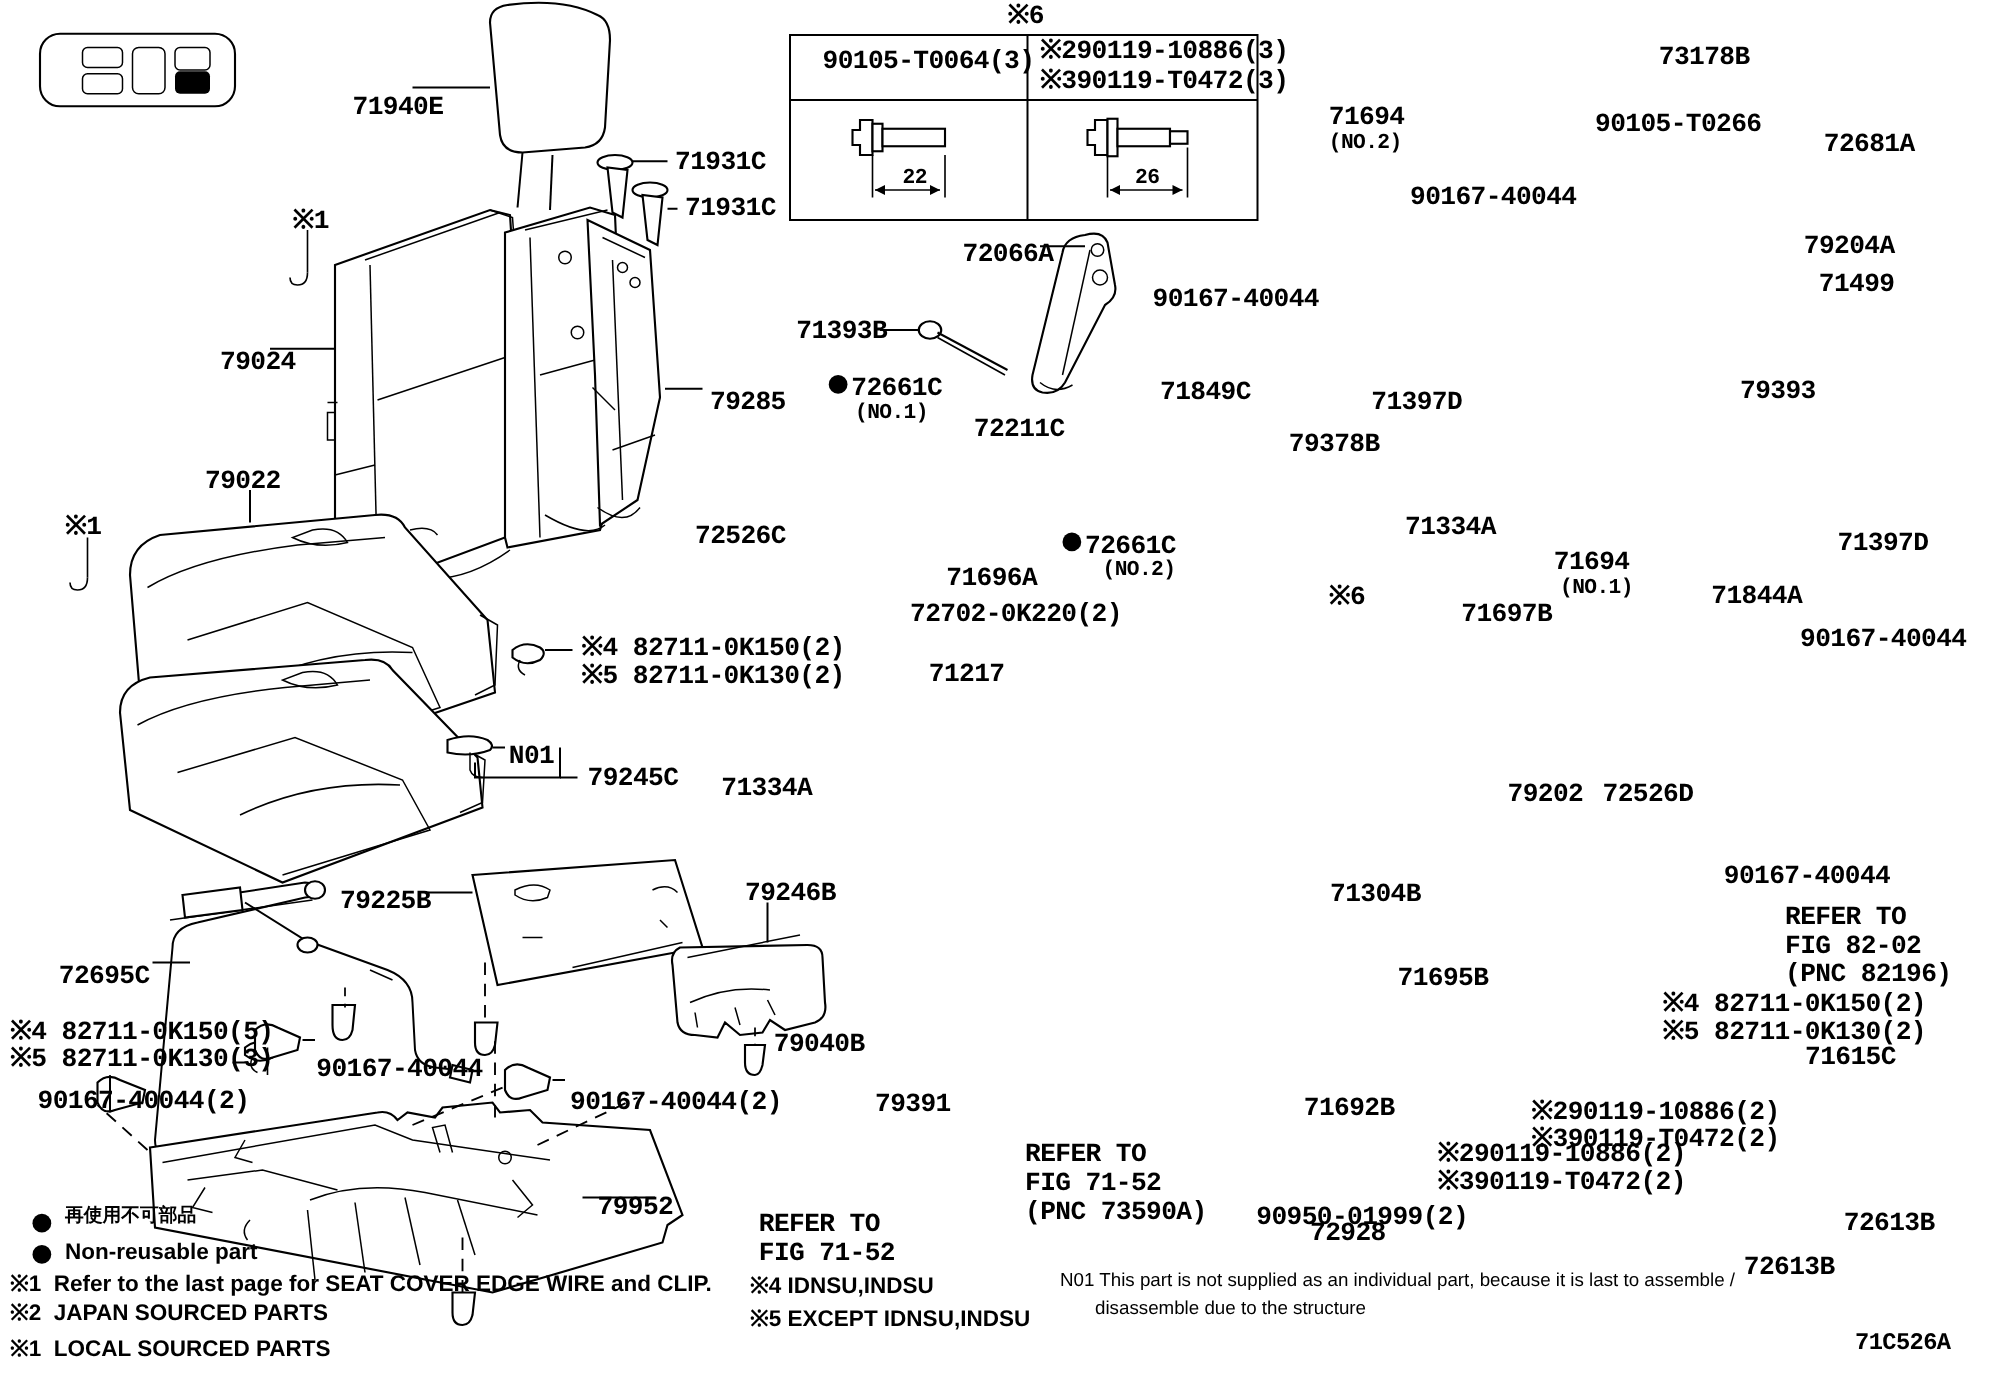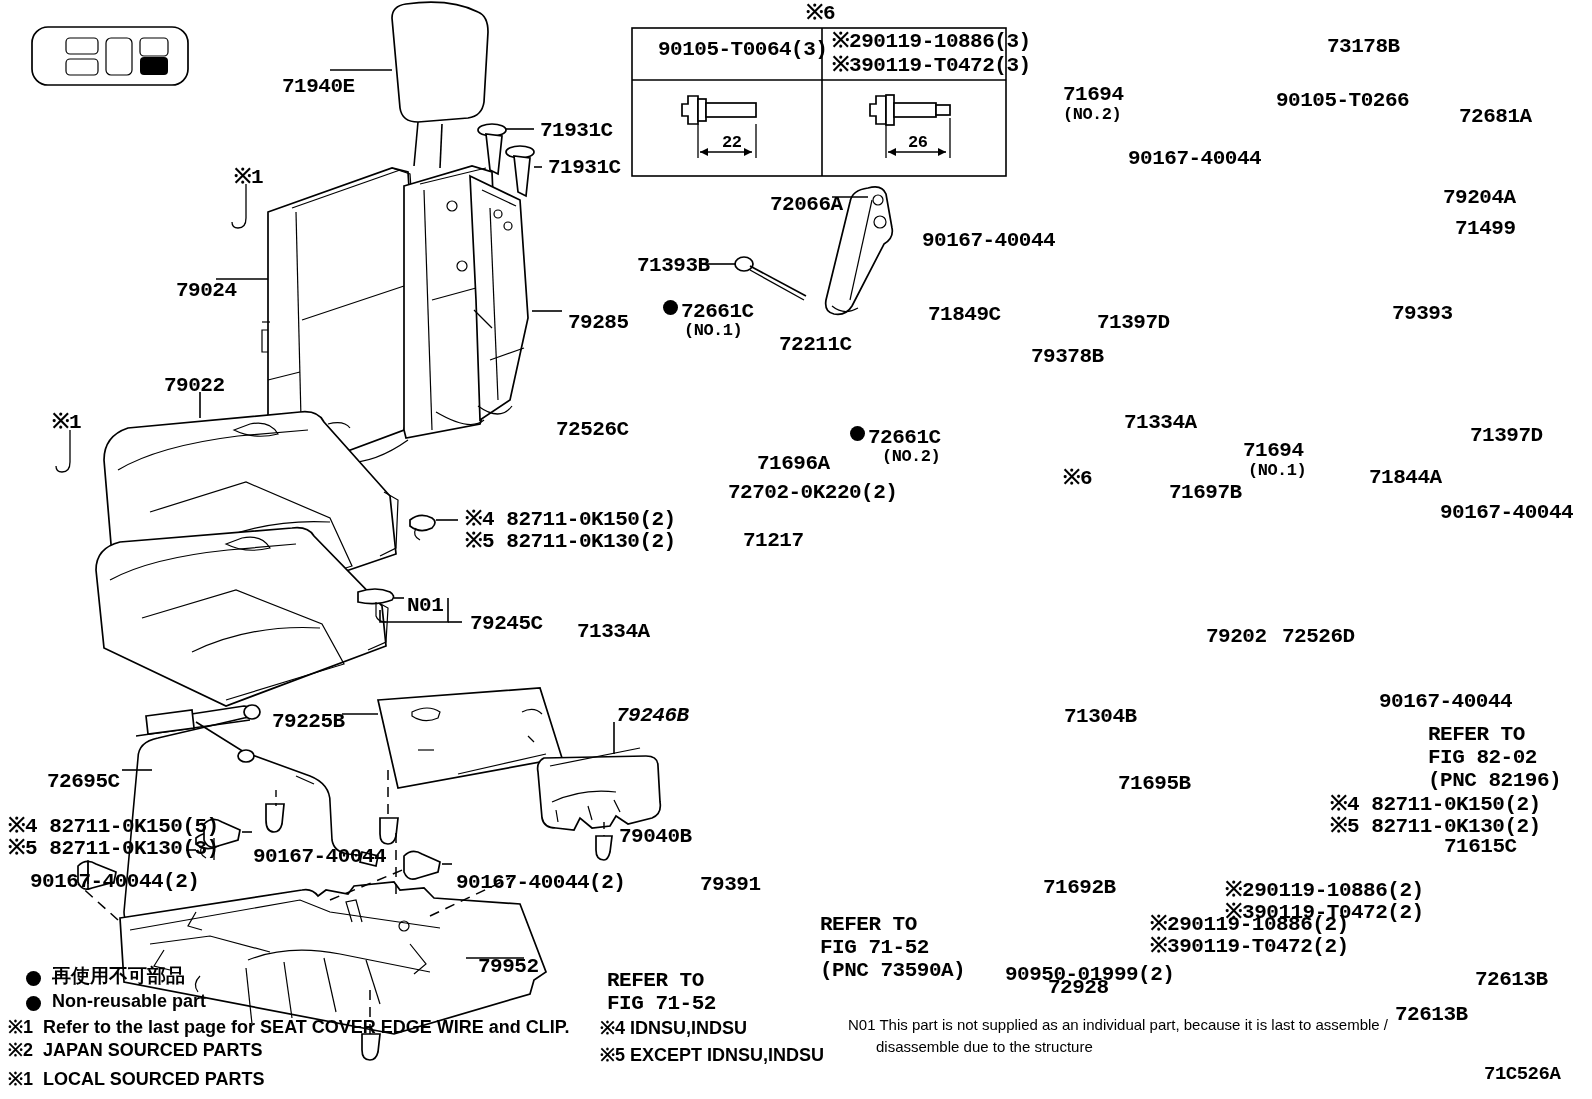--- a/index.html
+++ b/index.html
@@ -726,21 +726,21 @@
           <div class="lbl" style="left: 465px; top: 508px;">※4 82711-0K150(2)</div>
           <div class="lbl" style="left: 465px; top: 530px;">※5 82711-0K130(2)</div>
           <div class="lbl" style="left: 743px; top: 529px;">71217</div>
           <div class="lbl" style="left: 577px; top: 620px;">71334A</div>
           <div class="lbl" style="left: 407px; top: 594px;">N01</div>
           <div class="lbl" style="left: 470px; top: 612px;">79245C</div>
           <div class="lbl" style="left: 1206px; top: 625px;">79202</div>
           <div class="lbl" style="left: 1282px; top: 625px;">72526D</div>
           <div class="lbl" style="left: 1064px; top: 705px;">71304B</div>
           <div class="lbl" style="left: 1379px; top: 690px;">90167-40044</div>
-          <div class="lbl" style="left: 616px; top: 704px; font-style: italic;">79246B</div>
+          <div class="lbl" style="left: 596px; top: 704px;">79246B</div>
           <div class="lbl" style="left: 272px; top: 710px;">79225B</div>
           <div class="lbl" style="left: 47px; top: 770px;">72695C</div>
           <div class="lbl" style="left: 1428px; top: 723px;">REFER TO</div>
           <div class="lbl" style="left: 1428px; top: 746px;">FIG 82-02</div>
           <div class="lbl" style="left: 1428px; top: 769px;">(PNC 82196)</div>
           <div class="lbl" style="left: 1118px; top: 772px;">71695B</div>
           <div class="lbl" style="left: 1330px; top: 793px;">※4 82711-0K150(2)</div>
           <div class="lbl" style="left: 1330px; top: 815px;">※5 82711-0K130(2)</div>
           <div class="lbl" style="left: 1444px; top: 835px;">71615C</div>
           <div class="lbl" style="left: 8px; top: 815px;">※4 82711-0K150(5)</div>
@@ -766,21 +766,21 @@
           <div class="lbl" style="left: 1475px; top: 968px;">72613B</div>
           <div class="lbl" style="left: 1395px; top: 1003px;">72613B</div>
         </div>
 
   
   <div class="dot" style="left:663px;top:300px;"></div>
   <div class="dot" style="left:850px;top:426px;"></div>
 
   
   <div class="dot" style="left:26px;top:971px;"></div>
-  <div class="legend" style="left:52px;top:963px;font-family:'DejaVu Sans',sans-serif;font-size:19px;">再使用不可部品</div>
+  <div class="legend" style="left:52px;top:963px;font-family:'DejaVu Sans',sans-serif;font-size:15px;">再使用不可部品</div>
   <div class="dot" style="left:26px;top:996px;"></div>
   <div class="legend" style="left:52px;top:990px;text-align:center;">Non-reusable part</div>
   <div class="legend" style="left:8px;top:1016px;">※1  Refer to the last page for SEAT COVER EDGE WIRE and CLIP.</div>
   <div class="legend" style="left:8px;top:1023px;margin-top:16px;">※2  JAPAN SOURCED PARTS</div>
   <div class="legend" style="left:8px;top:1068px;">※1  LOCAL SOURCED PARTS</div>
 
   <div class="legend" style="left:600px;top:1017px;">※4 IDNSU,INDSU</div>
   <div class="legend" style="left:600px;top:1044px;">※5 EXCEPT IDNSU,INDSU</div>
 
   <div class="note" style="left:848px;top:1015px;">N01 This part is not supplied as an individual part, because it is last to assemble /</div>

